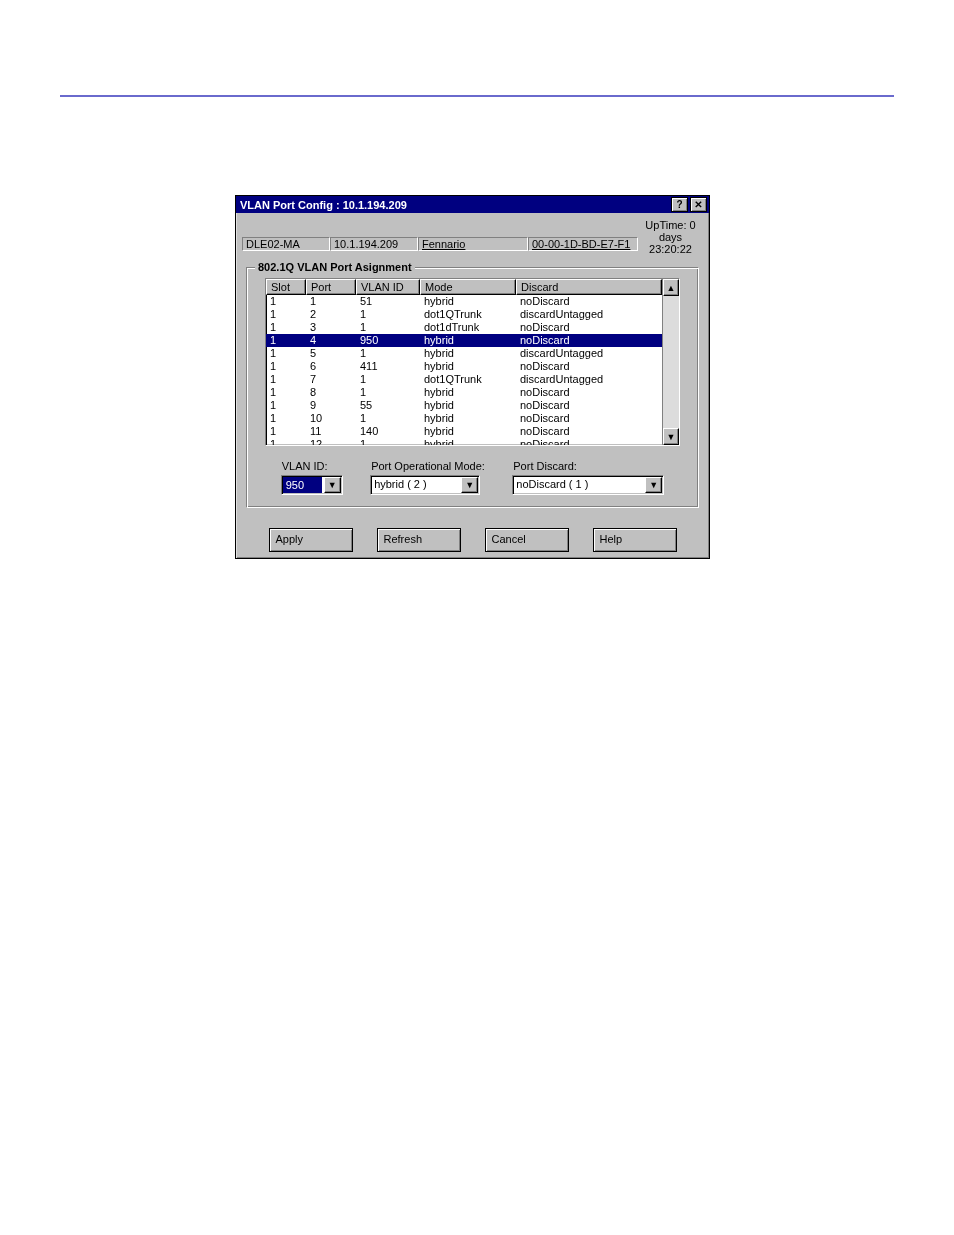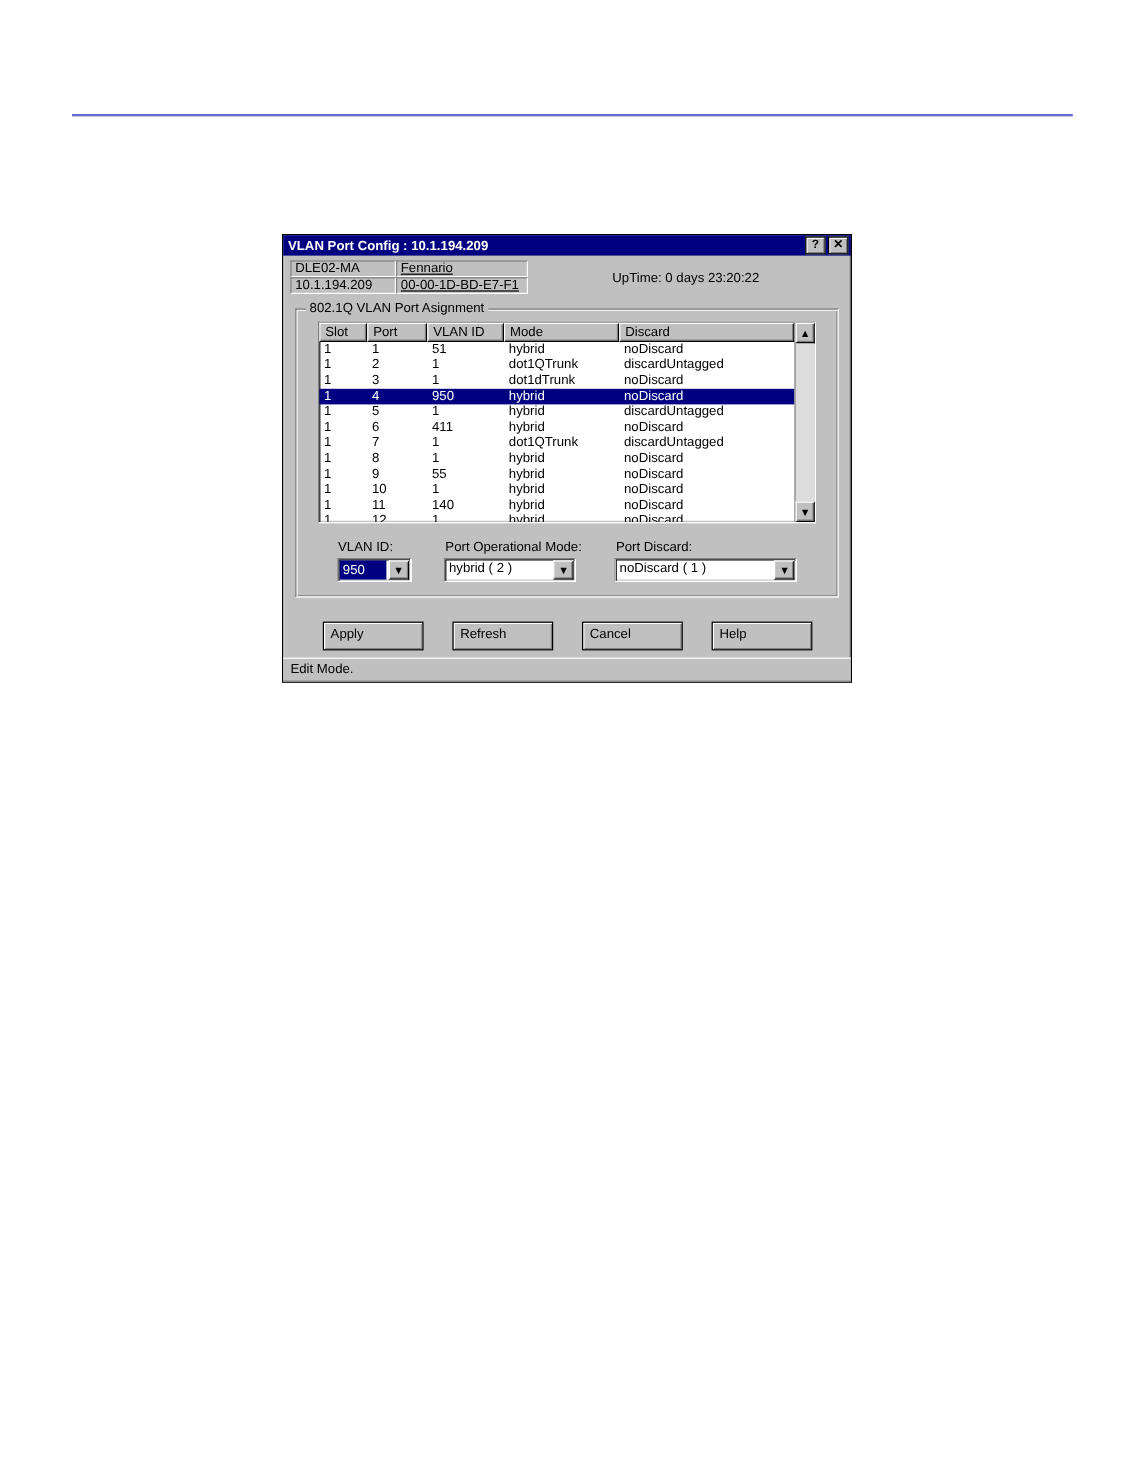--- a/index.html
+++ b/index.html
@@ -57,21 +57,21 @@
     margin-left: 2px;
     color: #000; font-weight: bold; font-size: 10px; line-height: 10px;
   }
   .header-boxes {
     display: flex;
     gap: 0;
     align-items: flex-start;
     padding: 4px 6px 0 6px;
   }
   .header-col {
-    display: flex; flex-direction: column;
+    display: flex; flex-direction: row; margin-top: 20px;
   }
   .sunken-field {
     background: var(--panel);
     border: 1px solid;
     border-color: var(--panel-dark) var(--panel-light) var(--panel-light) var(--panel-dark);
     padding: 0px 3px;
     font-size: 11px;
     height: 12px;
     line-height: 12px;
     white-space: nowrap;
@@ -94,20 +94,21 @@
     border: 1px solid;
     border-color: var(--panel-dark) var(--panel-light) var(--panel-light) var(--panel-dark);
     box-shadow: inset 1px 1px 0 var(--panel-light), inset -1px -1px 0 var(--panel-dark);
   }
   .groupbox > .legend {
     position: absolute;
     top: -7px; left: 8px;
     background: var(--panel);
     padding: 0 3px;
     font-size: 11px;
+    font-weight: bold;
   }
 
   .listview-wrap {
     display: flex;
     border: 1px solid;
     border-color: var(--panel-dark) var(--panel-light) var(--panel-light) var(--panel-dark);
     box-shadow: inset 1px 1px 0 #000, inset -1px -1px 0 var(--panel);
     background: #fff;
     height: 166px;
     margin: 0 8px;
@@ -401,14 +402,13 @@
     </div>
   </div>
 
   <div class="button-row">
     <div class="btn">Apply</div>
     <div class="btn">Refresh</div>
     <div class="btn">Cancel</div>
     <div class="btn">Help</div>
   </div>
 
-  <div class="statusbar">Edit Mode.</div>
 </div>
 
 </body></html>

